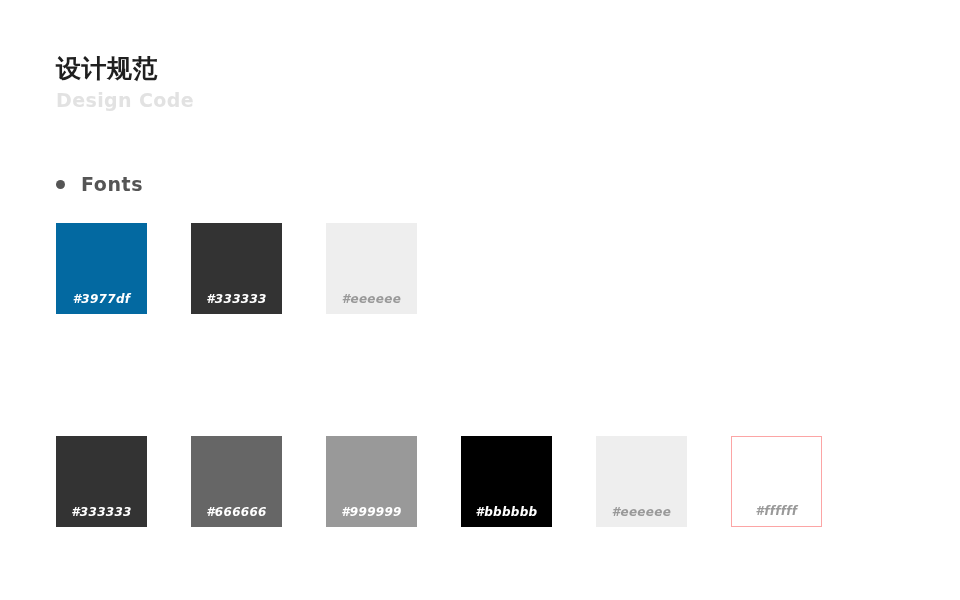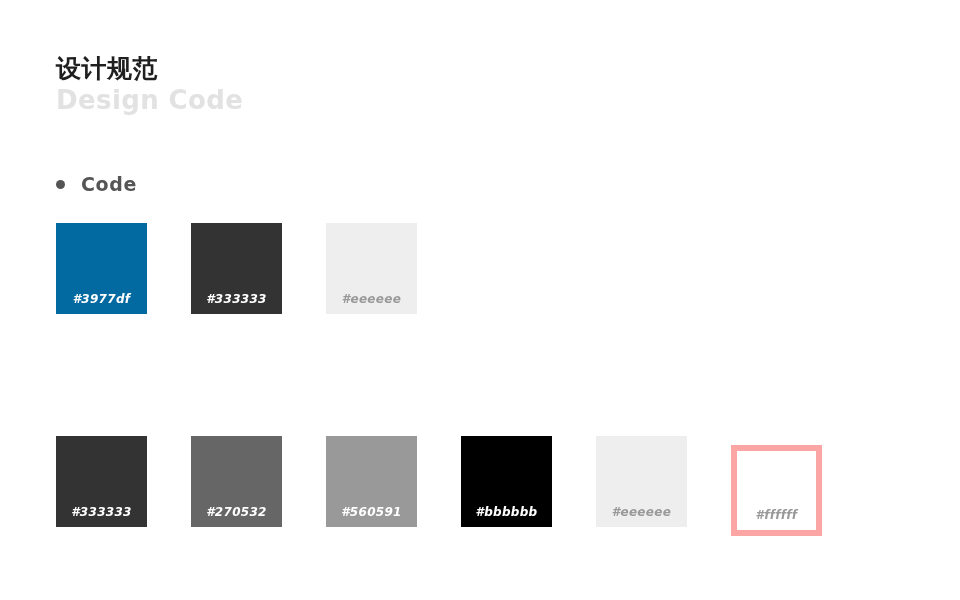--- a/index.html
+++ b/index.html
@@ -32,21 +32,21 @@
   .title-cn {
     font-size: 25px;
     font-weight: 900;
     color: #1f1f1f;
     letter-spacing: 0.5px;
     line-height: 30px;
     font-family: "DejaVu Sans", "Liberation Sans", sans-serif;
     white-space: nowrap;
   }
   .title-en {
-    font-size: 26px;
+    font-size: 19px;
     font-weight: 900;
     color: #e2e2e2;
     letter-spacing: 0.4px;
     line-height: 28px;
     margin-top: 2px;
     font-family: "DejaVu Sans", "Liberation Sans", sans-serif;
     white-space: nowrap;
   }
 
   
@@ -85,22 +85,21 @@
     gap: 44px;
   }
   .swatch {
     width: 91px;
     height: 91px;
     box-sizing: border-box;
     position: relative;
     display: block;
   }
   .swatch.bordered {
-    border: 6px solid #fca5a5;
-    margin-top: 9px;
+    border: 1px solid #fca5a5;
   }
   .swatch-label {
     position: absolute;
     left: 0;
     right: 0;
     bottom: 8px;
     text-align: center;
     font-size: 12px;
     font-weight: 900;
     font-style: italic;
@@ -121,21 +120,21 @@
 <div class="page">
 
   <div class="header">
     <div class="title-cn">设计规范</div>
     <div class="title-en">Design Code</div>
   </div>
 
   <div class="section" id="section-color">
     <div class="section-heading">
       <span class="bullet"></span>
-      <span class="section-title">Code</span>
+      <span class="section-title">Fonts</span>
     </div>
   </div>
 
   <div class="swatch-row" id="row-color">
     <div class="swatch" style="background: #0369a1;">
       <span class="swatch-label" style="color: rgb(255, 255, 255);">#3977df</span>
     </div>
     <div class="swatch" style="background: rgb(51, 51, 51);">
       <span class="swatch-label" style="color: rgb(255, 255, 255);">#333333</span>
     </div>
@@ -143,24 +142,24 @@
       <span class="swatch-label" style="color: rgb(153, 153, 153);">#eeeeee</span>
     </div>
   </div>
 
 
   <div class="swatch-row" id="row-fonts">
     <div class="swatch" style="background: rgb(51, 51, 51);">
       <span class="swatch-label" style="color: rgb(255, 255, 255);">#333333</span>
     </div>
     <div class="swatch" style="background: rgb(102, 102, 102);">
-      <span class="swatch-label" style="color: rgb(255, 255, 255);">#270532</span>
+      <span class="swatch-label" style="color: rgb(255, 255, 255);">#666666</span>
     </div>
     <div class="swatch" style="background: rgb(153, 153, 153);">
-      <span class="swatch-label" style="color: rgb(255, 255, 255);">#560591</span>
+      <span class="swatch-label" style="color: rgb(255, 255, 255);">#999999</span>
     </div>
     <div class="swatch" style="background: #000000;">
       <span class="swatch-label" style="color: rgb(255, 255, 255);">#bbbbbb</span>
     </div>
     <div class="swatch" style="background: rgb(238, 238, 238);">
       <span class="swatch-label" style="color: rgb(153, 153, 153);">#eeeeee</span>
     </div>
     <div class="swatch bordered" style="background: rgb(255, 255, 255);">
       <span class="swatch-label" style="color: rgb(153, 153, 153);">#ffffff</span>
     </div>

